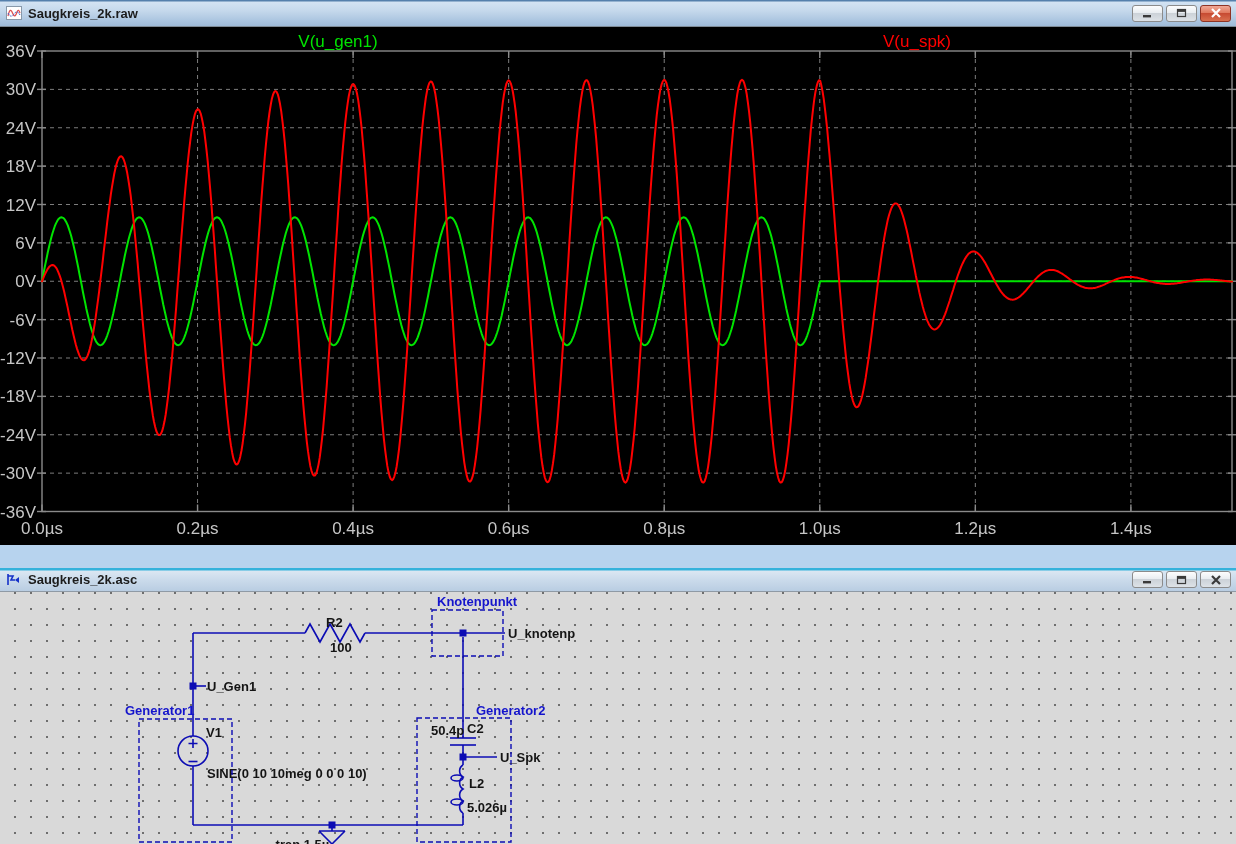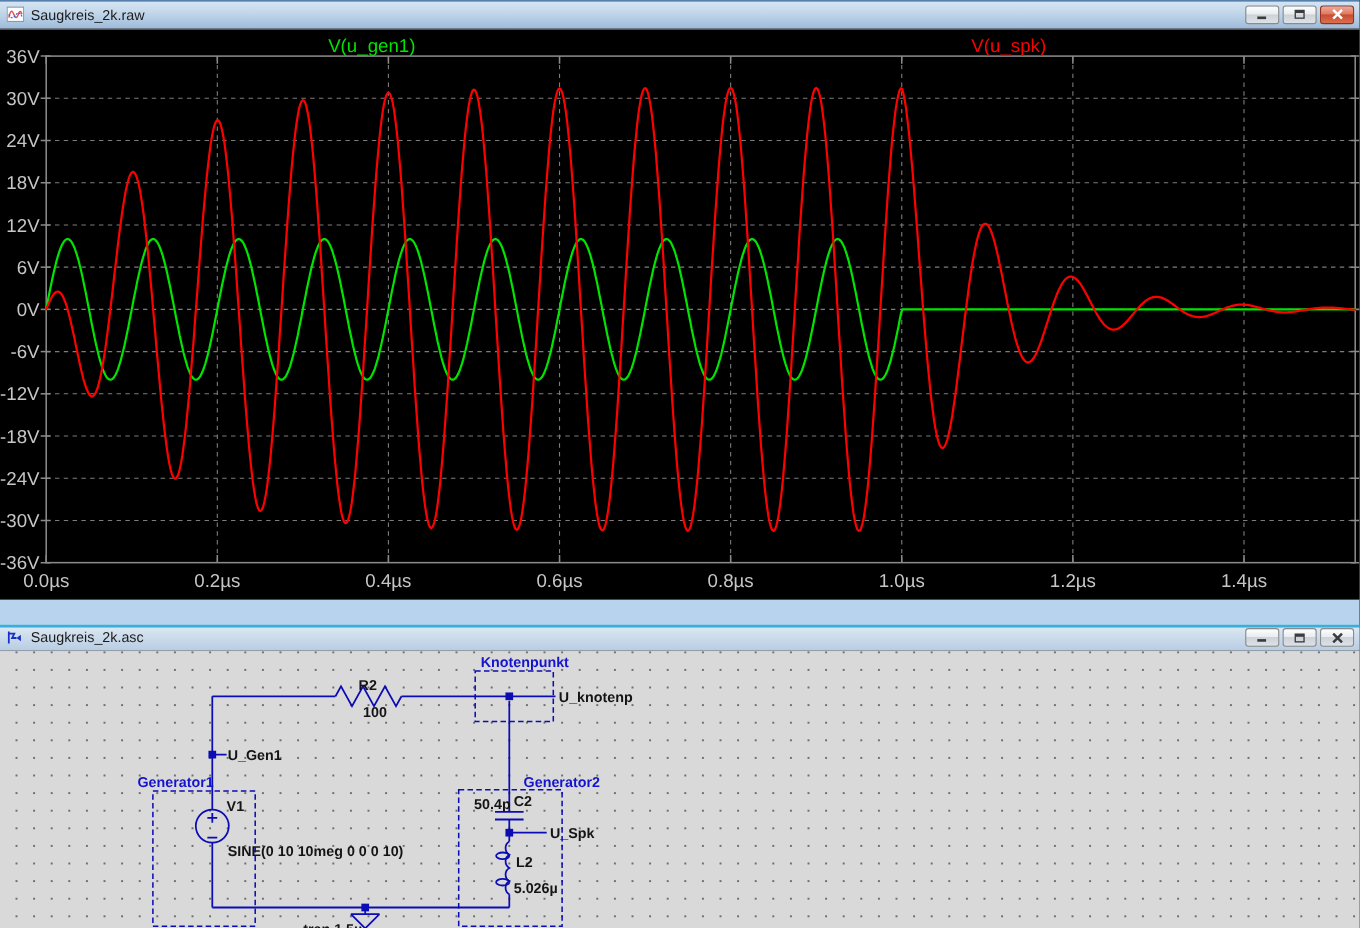--- a/index.html
+++ b/index.html
@@ -1,21 +1,21 @@
 <!DOCTYPE html>
 <html style="--wire: #0c0cb4; --label-blue: #1414cc; --trace-green: #00e400; --trace-red: #ff0000; --grid: #7d7d7d; --plot-border: #8a8a8a; --plot-text: #c6c6c6; --plot-bg: #000000;"><head>
 <meta charset="utf-8">
 <style>
   html,body{margin:0;padding:0;}
   body{width:1236px;height:844px;background:#b7d3ee;font-family:"Liberation Sans",sans-serif;overflow:hidden;}
   .screen{position:relative;width:1236px;height:844px;}
 
   
   .titlebar{position:relative;display:flex;align-items:center;box-sizing:border-box;
-    padding:0 5px 0 6px;user-select:none;}
+    padding:0 5px 0 6px;user-select:none;font-weight:bold;}
   .titlebar.active{height:27px;
     background:linear-gradient(180deg,#5580ac 0,#5580ac 1px,#d3e3f3 2px,#c6d9ec 40%,#abc5e0 80%,#9fbbd8 100%);
     border-bottom:1px solid #7f8b96;}
   .titlebar.inactive{height:24px;
     background:linear-gradient(180deg,#35b2db 0,#35b2db 2px,#dbe7f2 3px,#cfdeed 40%,#b9cde2 100%);
     border-bottom:1px solid #8f9aa5;}
   .ticon{width:16px;height:16px;margin-right:6px;flex:0 0 auto;display:inline-block;}
   .ttext{font-size:13px;color:#1c1c1c;white-space:nowrap;}
   .wbtns{margin-left:auto;display:flex;align-items:center;}
   .wbtn{width:31px;height:17px;margin-left:3px;padding:0;border:1px solid #8b8b8b;border-radius:3px;

